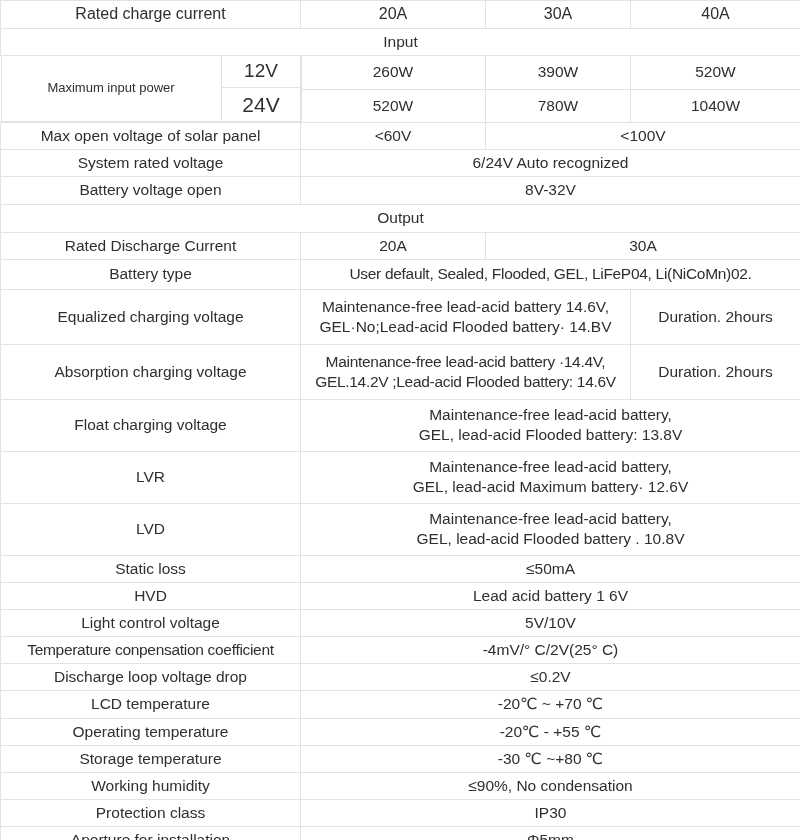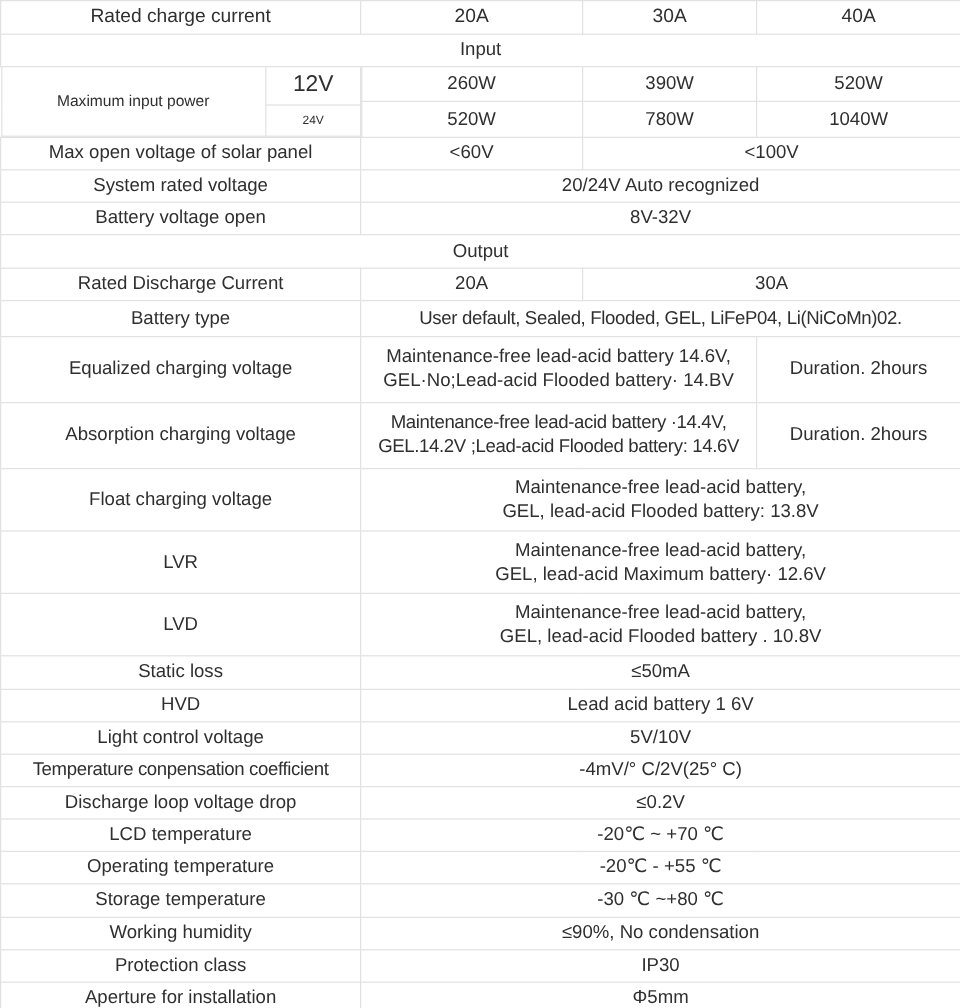--- a/index.html
+++ b/index.html
@@ -73,21 +73,21 @@
         <colgroup>
               <col style="width:220px;">
               <col style="width:80px;">
             </colgroup>
         <tbody>
               <tr style="height:26px;">
           <td rowspan="2" style="border:1px solid #e2e2e2;border-top:none;vertical-align:middle;font-size:13px;color:#2f2f2f;">Maximum input power</td>
           <td style="border:1px solid #e2e2e2;border-top:none;text-align:center;vertical-align:middle;font-size:19px;color:#2f2f2f;">12V</td>
         </tr>
         <tr style="height:26px;">
-          <td style="border:1px solid #e2e2e2;text-align:center;vertical-align:middle;font-size:10px;color:#2f2f2f;">24V</td>
+          <td style="border:1px solid #e2e2e2;text-align:center;vertical-align:middle;font-size:21px;color:#2f2f2f;">24V</td>
         </tr>
       </tbody>
           </table>
     </td>
     <td>260W</td>
     <td>390W</td>
     <td>520W</td>
   </tr>
   <tr class="r26">
     <td>520W</td>
@@ -96,21 +96,21 @@
   </tr>
 
   <tr class="r26">
     <td class="label">Max open voltage of solar panel</td>
     <td>&lt;60V</td>
     <td colspan="2">&lt;100V</td>
   </tr>
 
   <tr class="r26">
     <td class="label">System rated voltage</td>
-    <td colspan="3">20/24V Auto recognized</td>
+    <td colspan="3">6/24V Auto recognized</td>
   </tr>
 
   <tr class="r26">
     <td class="label">Battery voltage open</td>
     <td colspan="3">8V-32V</td>
   </tr>
 
   <tr class="r28">
     <td class="section-out" colspan="4">Output</td>
   </tr>

